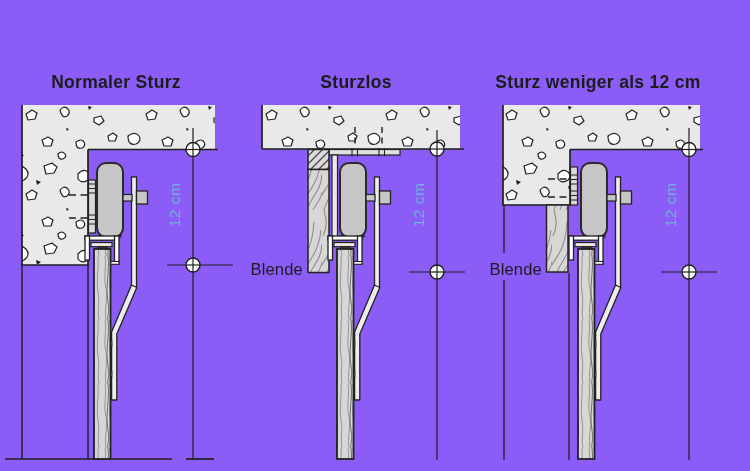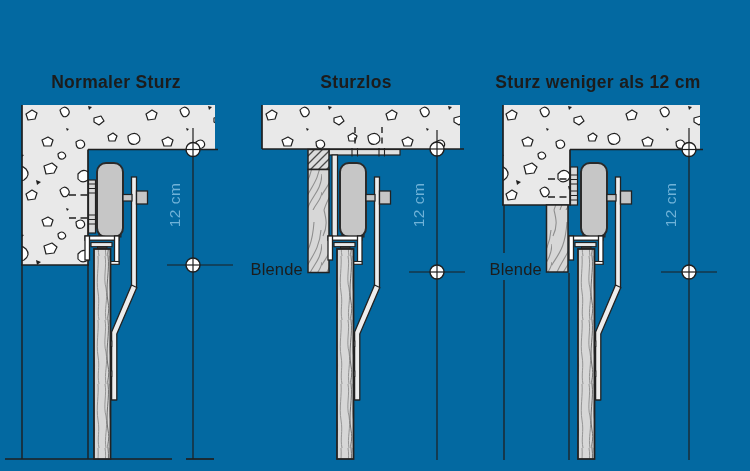--- a/index.html
+++ b/index.html
@@ -1,16 +1,16 @@
 <!DOCTYPE html>
 <html><head>
 <meta charset="utf-8">
 <style>
   html,body{margin:0;padding:0;background:#ffffff;}
-  .canvas{position:relative;width:750px;height:471px;background:#0369a1;overflow:hidden;
+  .canvas{position:relative;width:750px;height:471px;background:#8b5cf6;overflow:hidden;
           font-family:"Liberation Sans",sans-serif;text-align:center;}
   svg{position:absolute;left:0;top:0;}
   text{font-family:"Liberation Sans",sans-serif;}
   .title{font-size:17.5px;font-weight:600;fill:#1c1c1c;letter-spacing:.3px;}
   .blende{font-size:16.5px;font-weight:500;fill:#1c1c1c;letter-spacing:.2px;}
   .dim{font-size:15.5px;font-weight:500;letter-spacing:.5px;}
 </style>
 </head>
 <body>
 

